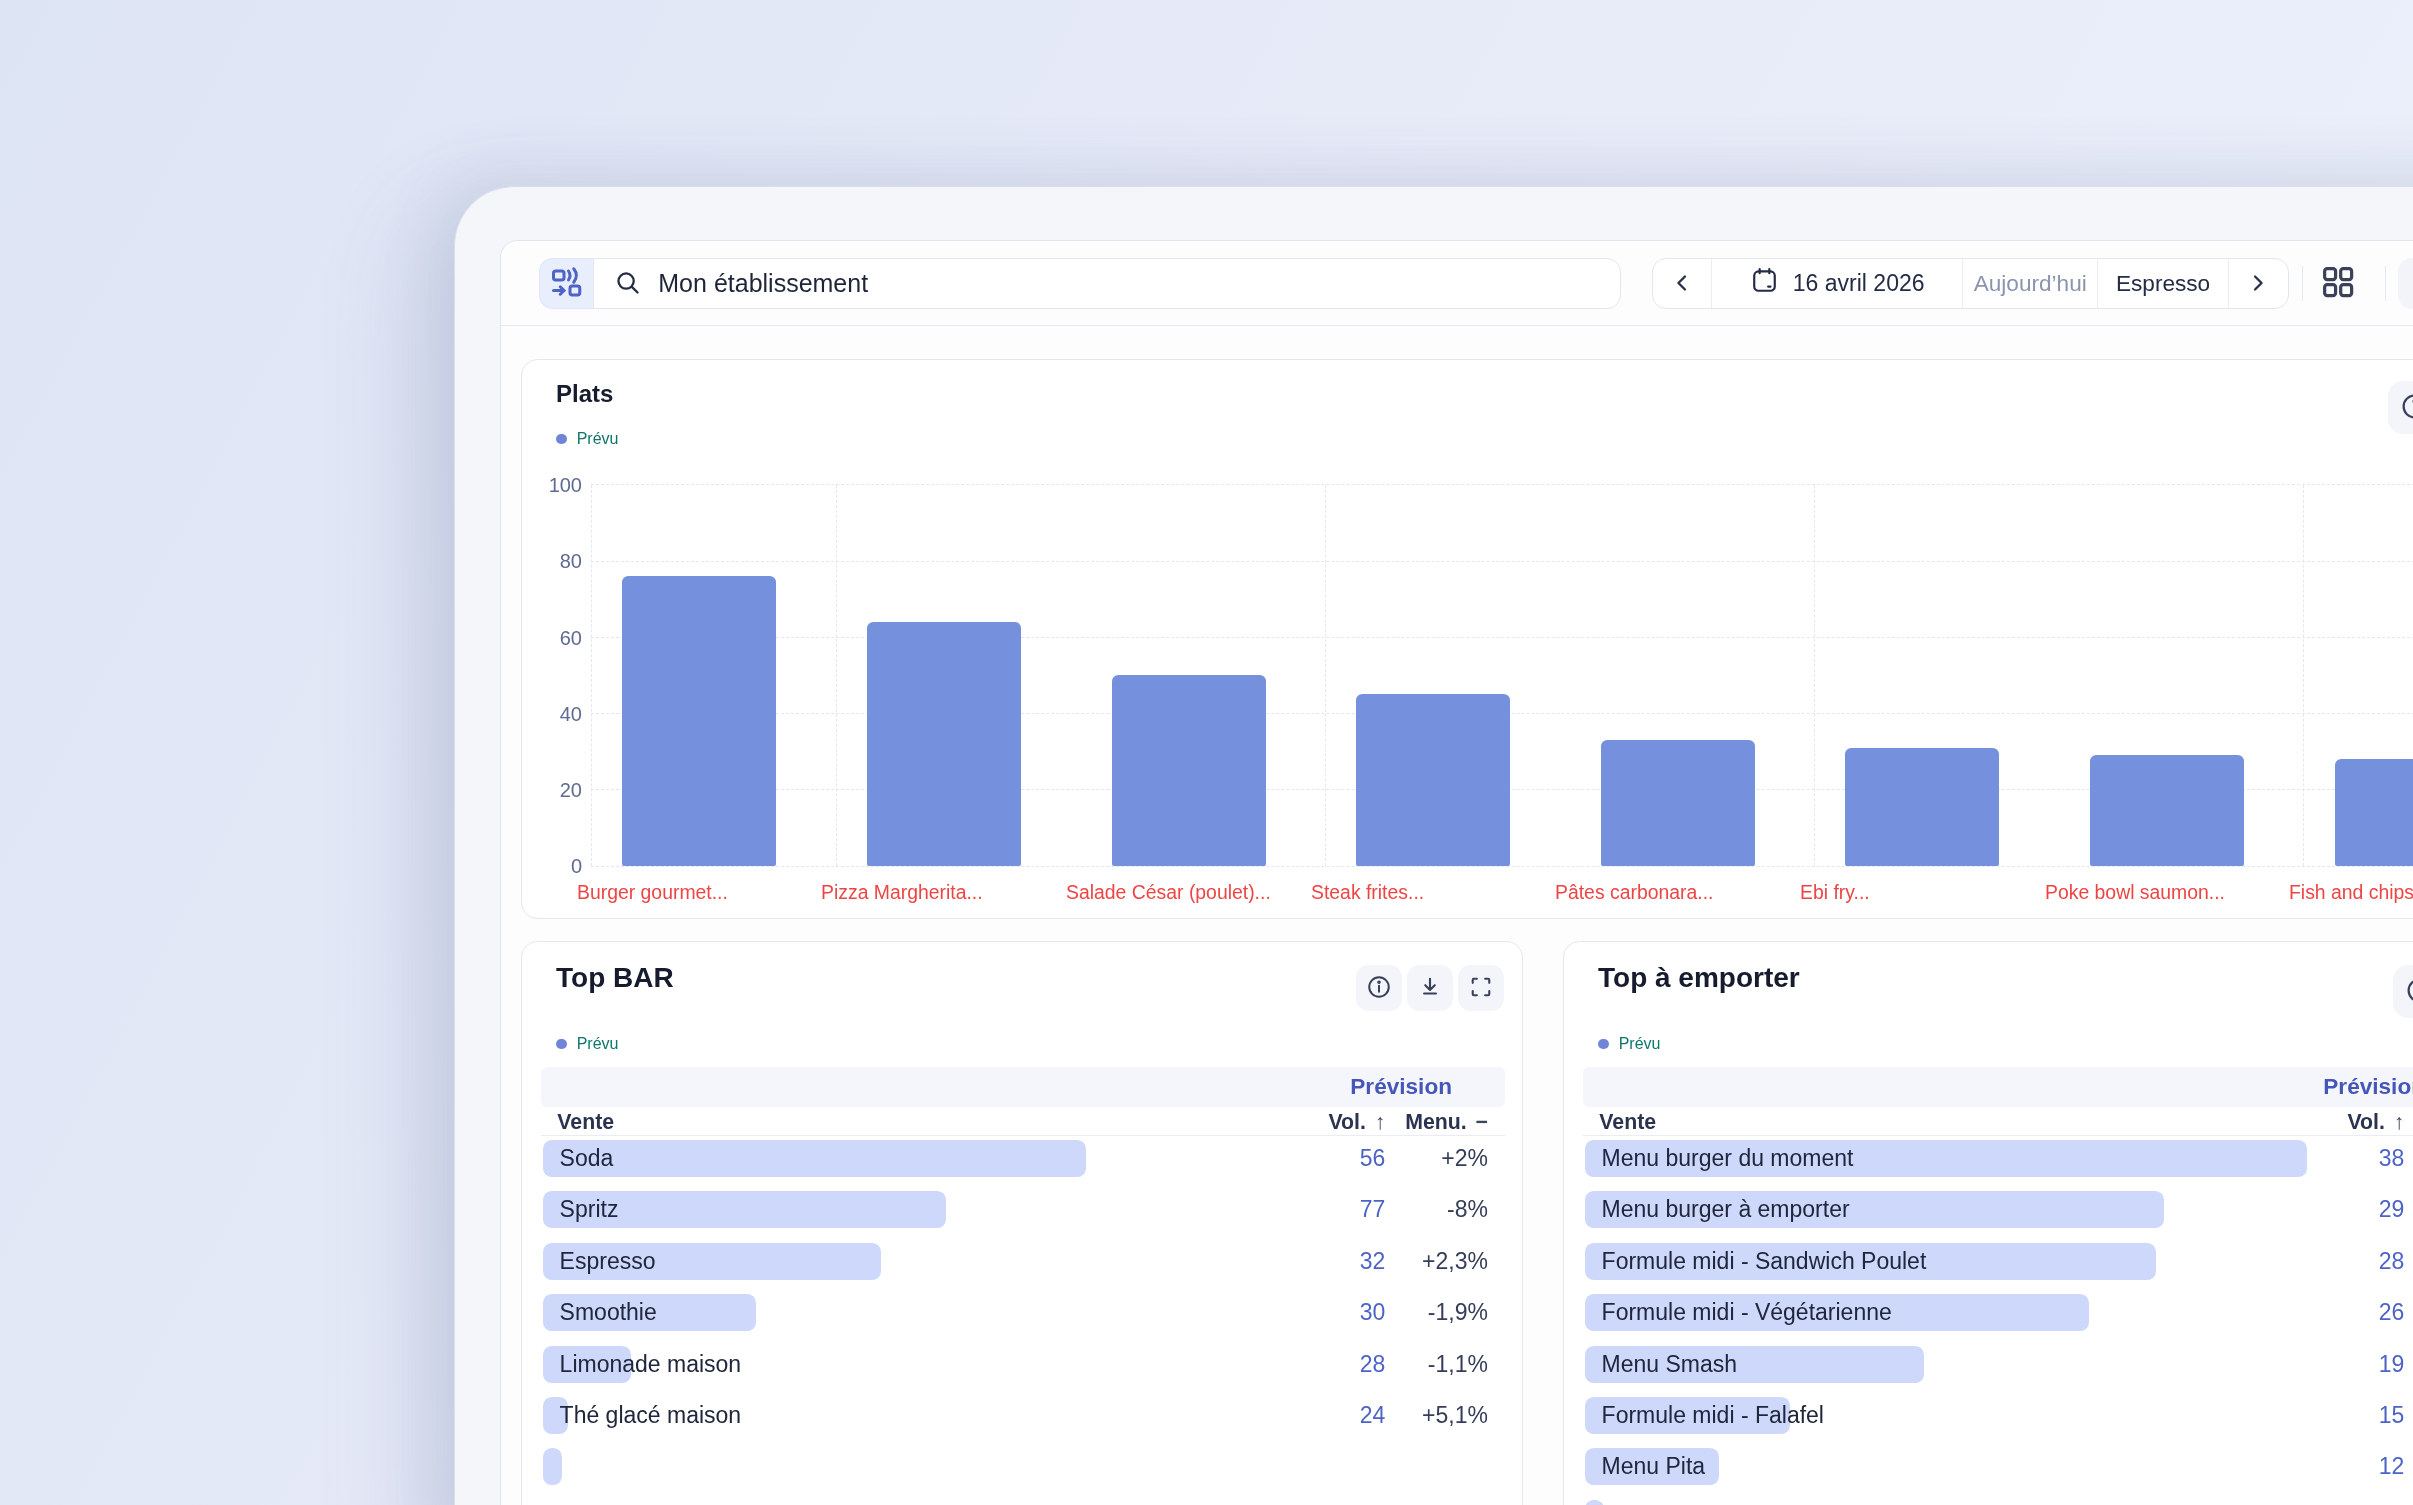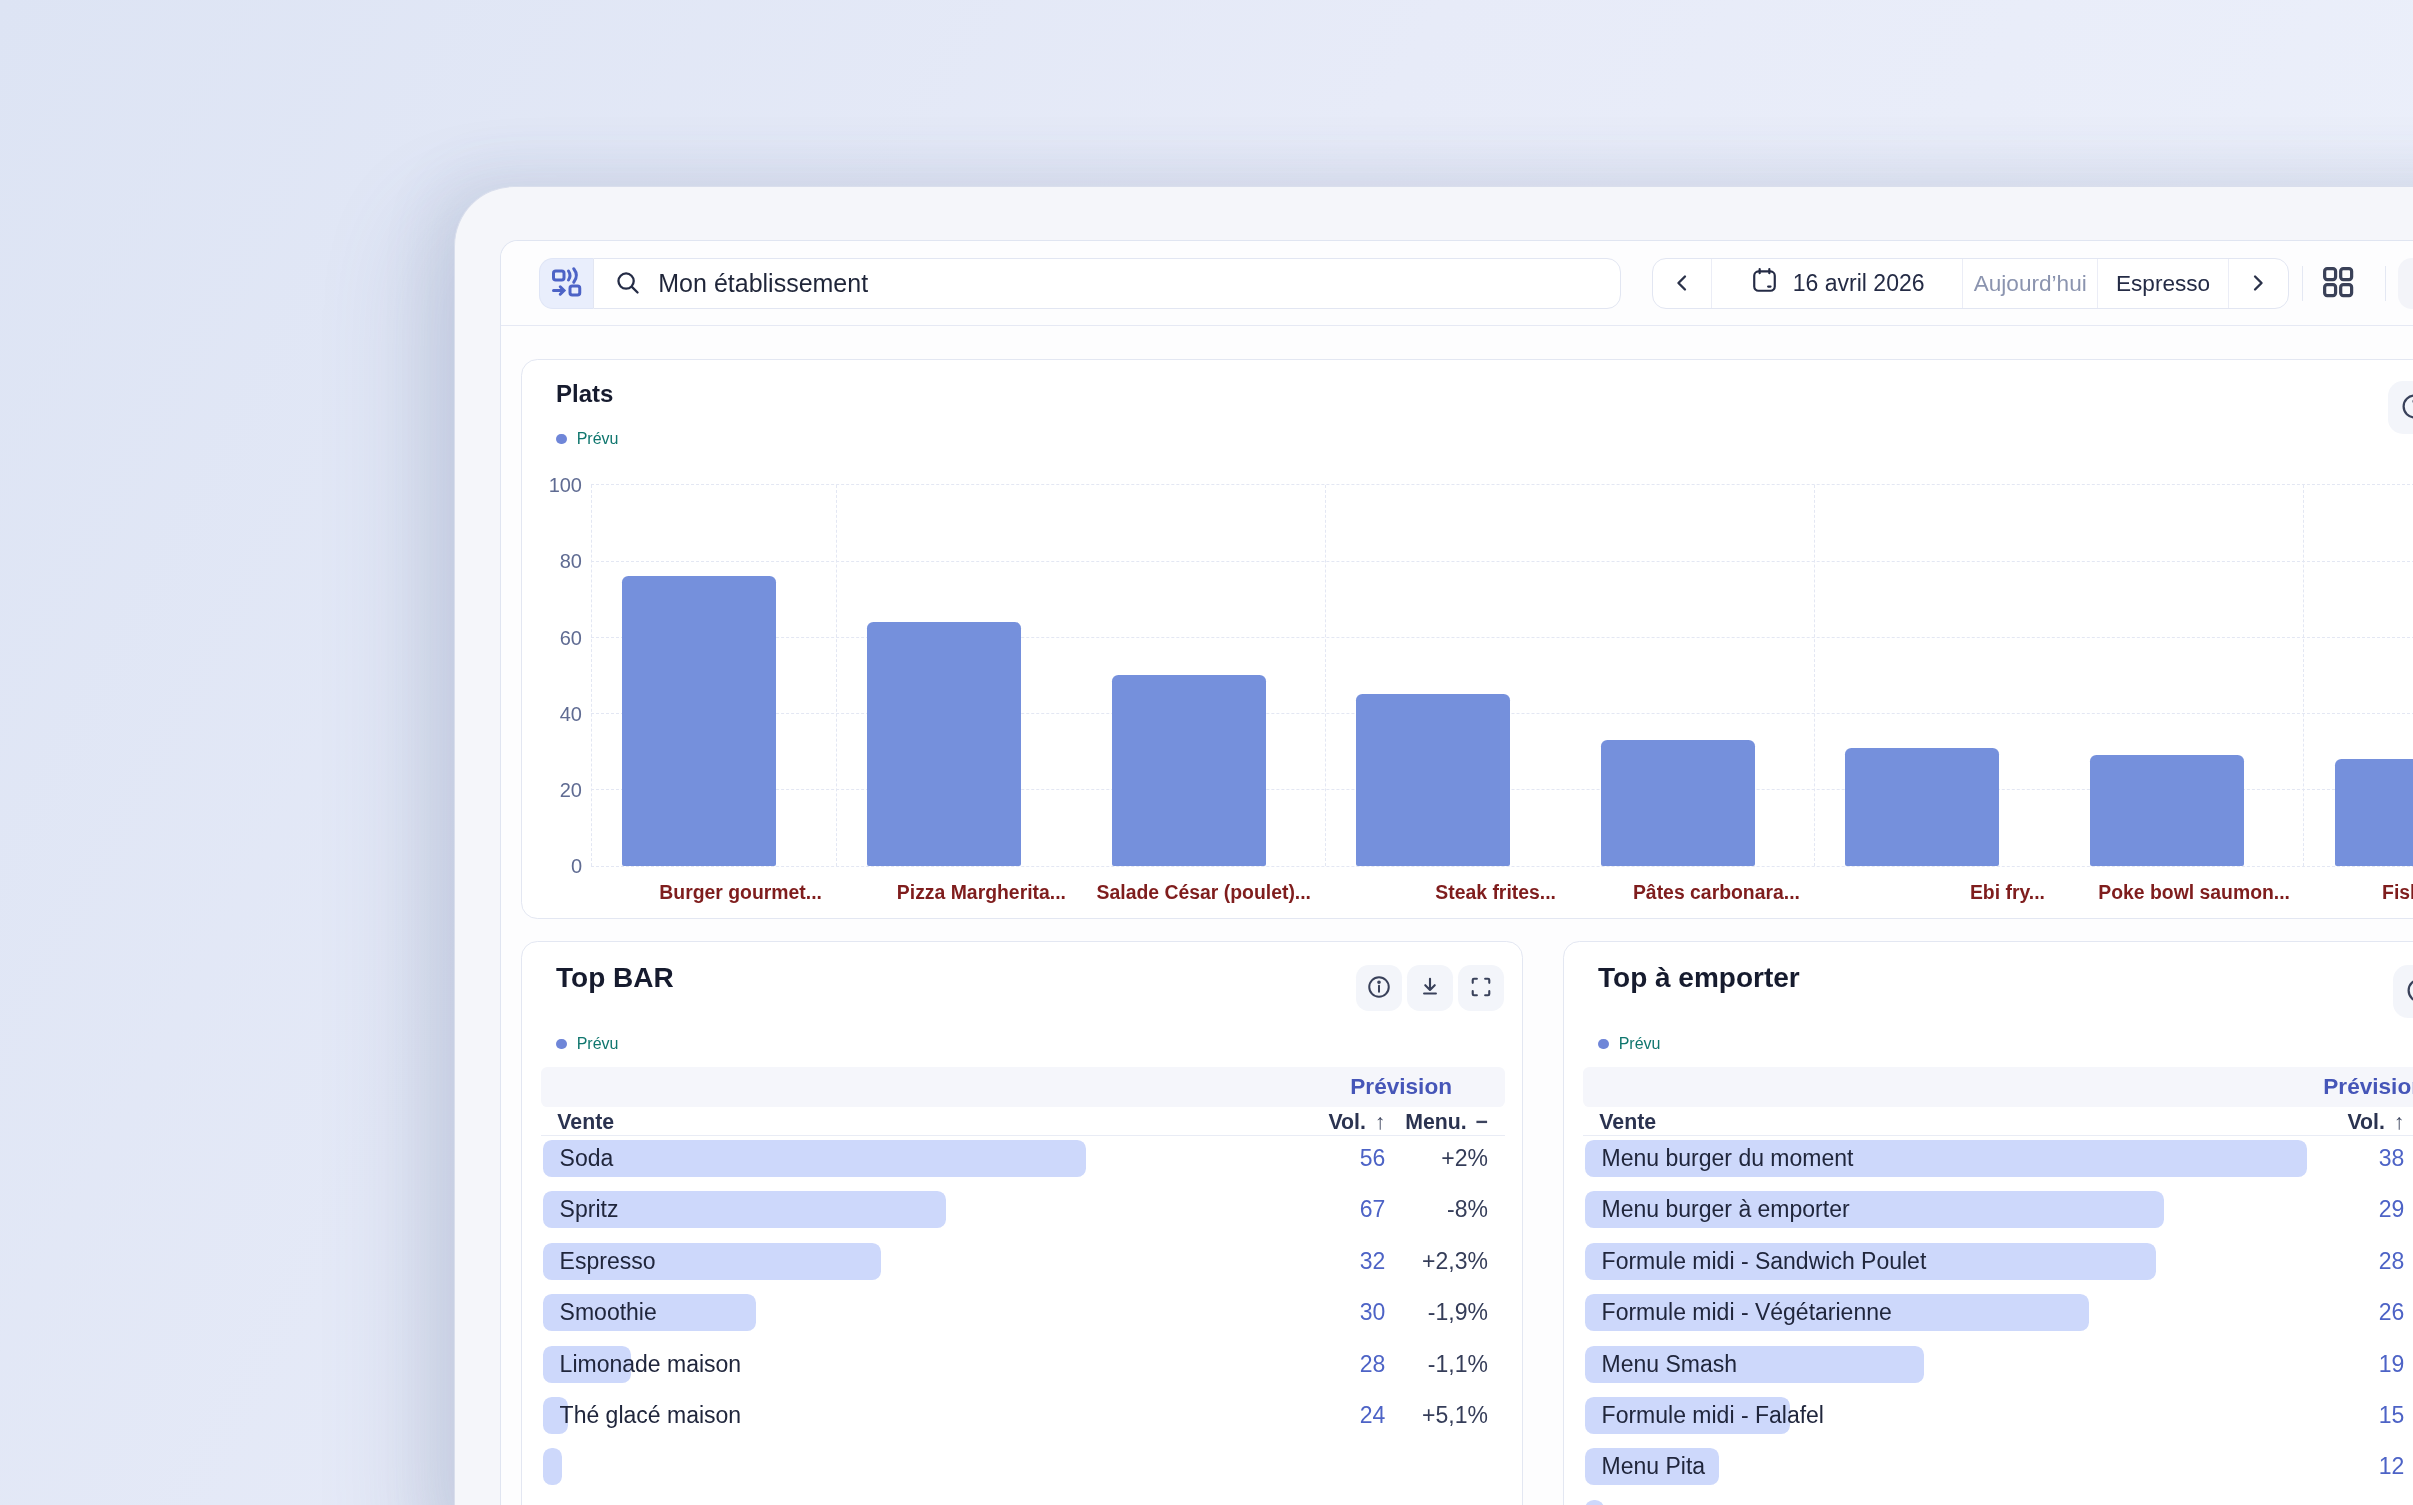--- a/index.html
+++ b/index.html
@@ -72,21 +72,21 @@
   }
   .plats-info { position:absolute; left:1866px; top:21.3px; width:53px; height:53px; border-radius:15px; }
   .panel-actions { position:absolute; top:22.6px; left:834px; display:flex; gap:5px; }
   .emporter-info { position:absolute; left:829px; top:22.6px; }
   
   .plot { position:absolute; left:69px; top:125px; width:1824px; height:381px; }
   .hgrid { position:absolute; left:0; width:100%; height:0; border-top:1.3px dashed #e3e7f3; }
   .vgrid { position:absolute; top:0; height:100%; width:0; border-left:1.3px dashed #e3e7f3; }
   .bar { position:absolute; bottom:0; width:154px; background:#7590dc; border-radius:6.3px 6.3px 1.9px 1.9px; cursor:pointer; }
   .ylab { position:absolute; left:0; width:60px; text-align:right; font-size:20px; color:#5f6b92; line-height:22.6px; }
-  .xlab { position:absolute; width:245px; text-align:right; font-size:19.4px; color:#7f1d1d; top:396px;font-weight:bold; }
+  .xlab { position:absolute; width:245px; text-align:left; font-size:19.4px; color:#ef4444; top:396px; }
   
   .band { position:absolute; left:19px; top:125px; height:40px; background:#f5f6fb; border-radius:6.3px;
           display:flex; align-items:center; justify-content:flex-end; font-size:22.6px; font-weight:700; color:#4656b8; }
   .band-topbar { width:964px; padding-right:53px; }
   .band-emporter { width:886px; padding-right:44px; }
   .thead { position:absolute; left:21.3px; top:166px; height:28px; font-size:21.3px; font-weight:700; color:#2b3350; }
   .thead .vente { position:absolute; left:14px; line-height:28px; }
   .thead .hcol { position:absolute; line-height:28px; display:flex; gap:8.8px; align-items:center; }
   .sortglyph { font-size:21.3px; color:#3c445e; }
   .thead-line { position:absolute; left:19px; height:1.3px; background:#e9ecf5; top:193px; }
@@ -294,21 +294,21 @@
     <div class="rows" style="width:959px;">
         <div class="trow">
           <div class="rbar" style="width: 56.6%;"></div>
           <div class="rlabel">Soda</div>
           <div class="rvol" style="right: 117px;">56</div>
           <div class="rperf" style="right: 14.4px;">+2%</div>
         </div>
         <div class="trow">
           <div class="rbar" style="width: 42%;"></div>
           <div class="rlabel">Spritz</div>
-          <div class="rvol" style="right: 117px;">67</div>
+          <div class="rvol" style="right: 117px;">77</div>
           <div class="rperf" style="right: 14.4px;">-8%</div>
         </div>
         <div class="trow">
           <div class="rbar" style="width: 35.2%;"></div>
           <div class="rlabel">Espresso</div>
           <div class="rvol" style="right: 117px;">32</div>
           <div class="rperf" style="right: 14.4px;">+2,3%</div>
         </div>
         <div class="trow">
           <div class="rbar" style="width: 22.2%;"></div>

